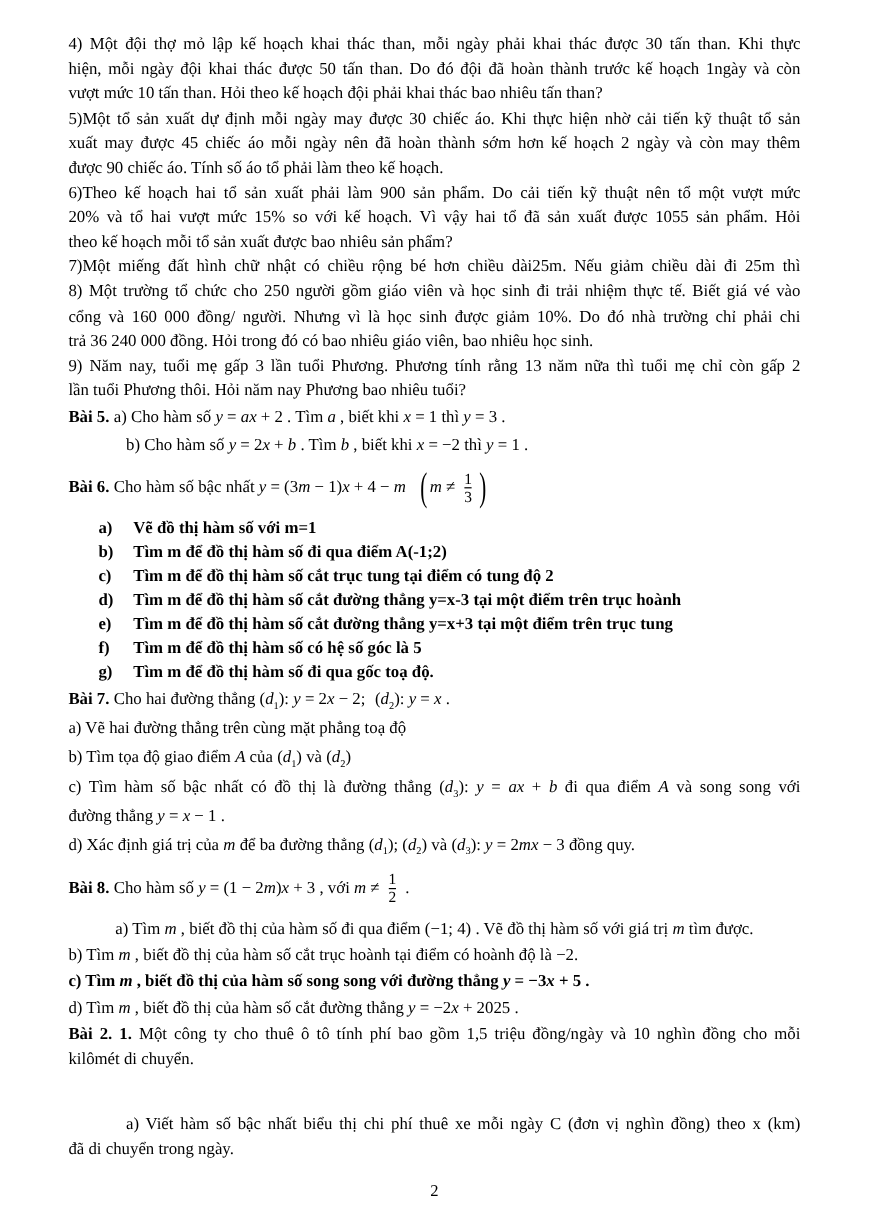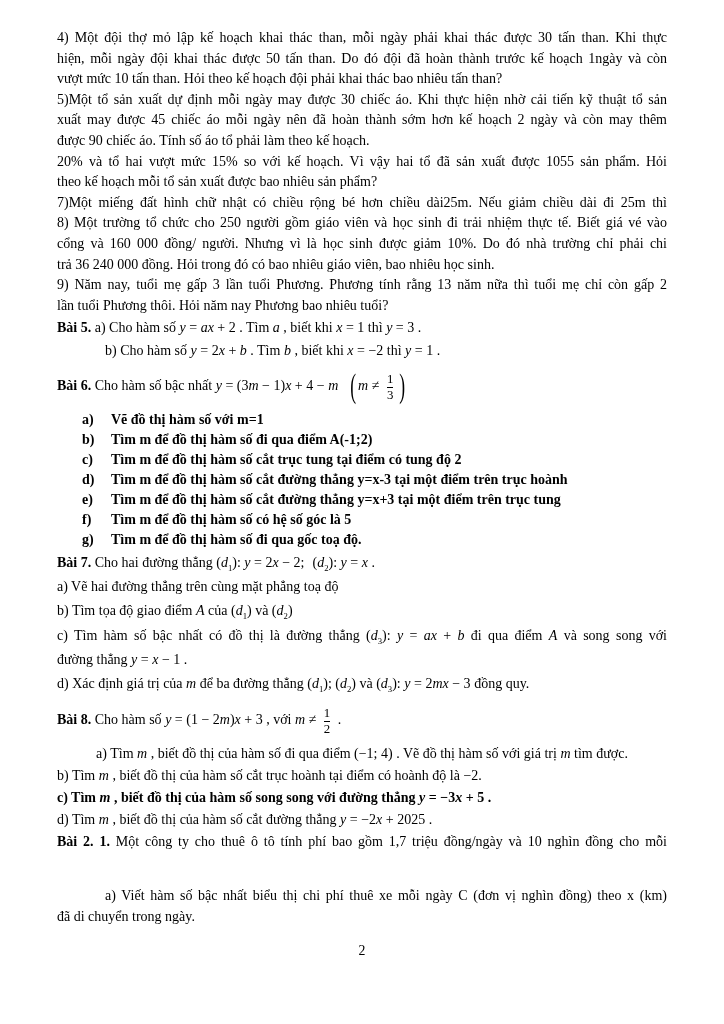--- a/index.html
+++ b/index.html
@@ -37,20 +37,21 @@
 <body>
 
 <div class="page">
   <div class="docbody">
       <div class="line jl"><span class="t">4) Một đội thợ mỏ lập kế hoạch khai thác than, mỗi ngày phải khai thác được 30 tấn than. Khi thực</span></div>
       <div class="line jl"><span class="t">hiện, mỗi ngày đội khai thác được 50 tấn than. Do đó đội đã hoàn thành trước kế hoạch 1ngày và còn</span></div>
       <div class="line "><span class="t">vượt mức 10 tấn than. Hỏi theo kế hoạch đội phải khai thác bao nhiêu tấn than?</span></div>
       <div class="line jl"><span class="t">5)Một tổ sản xuất dự định mỗi ngày may được 30 chiếc áo. Khi thực hiện nhờ cải tiến kỹ thuật tổ sản</span></div>
       <div class="line jl"><span class="t">xuất may được 45 chiếc áo mỗi ngày nên đã hoàn thành sớm hơn kế hoạch 2 ngày và còn may thêm</span></div>
       <div class="line "><span class="t">được 90 chiếc áo. Tính số áo tổ phải làm theo kế hoạch.</span></div>
+      <div class="line jl"><span class="t">6)Theo kế hoạch hai tổ sản xuất phải làm 900 sản phẩm. Do cải tiến kỹ thuật nên tổ một vượt mức</span></div>
       <div class="line jl"><span class="t">20% và tổ hai vượt mức 15% so với kế hoạch. Vì vậy hai tổ đã sản xuất được 1055 sản phẩm. Hỏi</span></div>
       <div class="line "><span class="t">theo kế hoạch mỗi tổ sản xuất được bao nhiêu sản phẩm?</span></div>
       <div class="line jl"><span class="t">7)Một miếng đất hình chữ nhật có chiều rộng bé hơn chiều dài25m. Nếu giảm chiều dài đi 25m thì</span></div>
       <div class="line jl"><span class="t">8) Một trường tổ chức cho 250 người gồm giáo viên và học sinh đi trải nhiệm thực tế. Biết giá vé vào</span></div>
       <div class="line jl"><span class="t">cổng và 160 000 đồng/ người. Nhưng vì là học sinh được giảm 10%. Do đó nhà trường chỉ phải chi</span></div>
       <div class="line "><span class="t">trả 36 240 000 đồng. Hỏi trong đó có bao nhiêu giáo viên, bao nhiêu học sinh.</span></div>
       <div class="line jl"><span class="t">9) Năm nay, tuổi mẹ gấp 3 lần tuổi Phương. Phương tính rằng 13 năm nữa thì tuổi mẹ chỉ còn gấp 2</span></div>
       <div class="line "><span class="t">lần tuổi Phương thôi. Hỏi năm nay Phương bao nhiêu tuổi?</span></div>
       <div class="line " style="height: 23px; line-height: 23px;"><span class="bold">Bài 5.</span><span class="t"> a) Cho hàm số </span><span class="math"><i class="mi">y</i><span class="mo"> = </span><i class="mi">ax</i><span class="mo"> + 2</span></span><span class="t"> . Tìm </span><span class="math"><i class="mi">a</i></span><span class="t"> , biết khi </span><span class="math"><i class="mi">x</i><span class="mo"> = 1</span></span><span class="t"> thì </span><span class="math"><i class="mi">y</i><span class="mo"> = 3</span></span><span class="t"> .</span></div>
       <div class="line in48" style="height: 23px; line-height: 23px;"><span class="t">b) Cho hàm số </span><span class="math"><i class="mi">y</i><span class="mo"> = 2</span><i class="mi">x</i><span class="mo"> + </span><i class="mi">b</i></span><span class="t"> . Tìm </span><span class="math"><i class="mi">b</i></span><span class="t"> , biết khi </span><span class="math"><i class="mi">x</i><span class="mo"> = −2</span></span><span class="t"> thì </span><span class="math"><i class="mi">y</i><span class="mo"> = 1</span></span><span class="t"> .</span></div>
@@ -72,18 +73,19 @@
       <div class="line " style="height: 23px; line-height: 23px;"><span class="t">đường thẳng </span><span class="math"><i class="mi">y</i><span class="mo"> = </span><i class="mi">x</i><span class="mo"> − 1</span></span><span class="t"> .</span></div>
       <div class="line " style="height: 25px; line-height: 25px;"><span class="t">d) Xác định giá trị của </span><span class="math"><i class="mi">m</i></span><span class="t"> để ba đường thẳng </span><span class="math"><span class="mo">(</span><i class="mi">d</i></span><sub class="ms">1</sub><span class="math"><span class="mo">); (</span><i class="mi">d</i></span><sub class="ms">2</sub><span class="math"><span class="mo">)</span></span><span class="t"> và </span><span class="math"><span class="mo">(</span><i class="mi">d</i></span><sub class="ms">3</sub><span class="math"><span class="mo">): </span><i class="mi">y</i><span class="mo"> = 2</span><i class="mi">mx</i><span class="mo"> − 3</span></span><span class="t"> đồng quy.</span></div>
       <div class="line " style="height: 47px; line-height: 47px;"><span class="bold">Bài 8.</span><span class="t"> Cho hàm số </span><span class="math"><i class="mi">y</i><span class="mo"> = (1 − 2</span><i class="mi">m</i><span class="mo">)</span><i class="mi">x</i><span class="mo"> + 3</span></span><span class="t"> , với </span><span class="math"><i class="mi">m</i></span><span class="t"> ≠ </span><span class="frac">
           <span class="num">1</span>
           <span class="den">2</span>
         </span><span class="t"> .</span></div>
       <div class="line " style="height: 22px; line-height: 22px; text-align: center;"><span class="t">a) Tìm </span><span class="math"><i class="mi">m</i></span><span class="t"> , biết đồ thị của hàm số đi qua điểm </span><span class="math"><span class="mo">(−1; 4)</span></span><span class="t"> . Vẽ đồ thị hàm số với giá trị </span><span class="math"><i class="mi">m</i></span><span class="t"> tìm được.</span></div>
       <div class="line " style="height: 22px; line-height: 22px;"><span class="t">b) Tìm </span><span class="math"><i class="mi">m</i></span><span class="t"> , biết đồ thị của hàm số cắt trục hoành tại điểm có hoành độ là −2.</span></div>
       <div class="line " style="height: 22px; line-height: 22px; font-weight: bold;"><span class="t">c) Tìm </span><span class="math"><i class="mi">m</i></span><span class="t"> , biết đồ thị của hàm số song song với đường thẳng </span><span class="math"><i class="mi">y</i><span class="mo"> = −3</span><i class="mi">x</i><span class="mo"> + 5</span></span><span class="t"> .</span></div>
       <div class="line " style="height: 22px; line-height: 22px;"><span class="t">d) Tìm </span><span class="math"><i class="mi">m</i></span><span class="t"> , biết đồ thị của hàm số cắt đường thẳng </span><span class="math"><i class="mi">y</i><span class="mo"> = −2</span><i class="mi">x</i><span class="mo"> + 2025</span></span><span class="t"> .</span></div>
-      <div class="line jl" style="height: 21px; line-height: 21px;"><span class="bold">Bài 2. 1.</span><span class="t"> Một công ty cho thuê ô tô tính phí bao gồm 1,7 triệu đồng/ngày và 10 nghìn đồng cho mỗi</span></div>
+      <div class="line jl" style="height: 21px; line-height: 21px;"><span class="bold">Bài 2. 1.</span><span class="t"> Một công ty cho thuê ô tô tính phí bao gồm 1,5 triệu đồng/ngày và 10 nghìn đồng cho mỗi</span></div>
+      <div class="line " style="height: 21px; line-height: 21px;"><span class="t">kilômét di chuyển.</span></div>
       <div class="line in48 jl" style="height: 21px; line-height: 21px; margin-top: 33px;"><span class="t">a) Viết hàm số bậc nhất biểu thị chi phí thuê xe mỗi ngày C (đơn vị nghìn đồng) theo x (km)</span></div>
       <div class="line " style="height: 21px; line-height: 21px;"><span class="t">đã di chuyển trong ngày.</span></div>
     </div>
   <div class="pageno">2</div>
 </div>
 
 </body></html>

